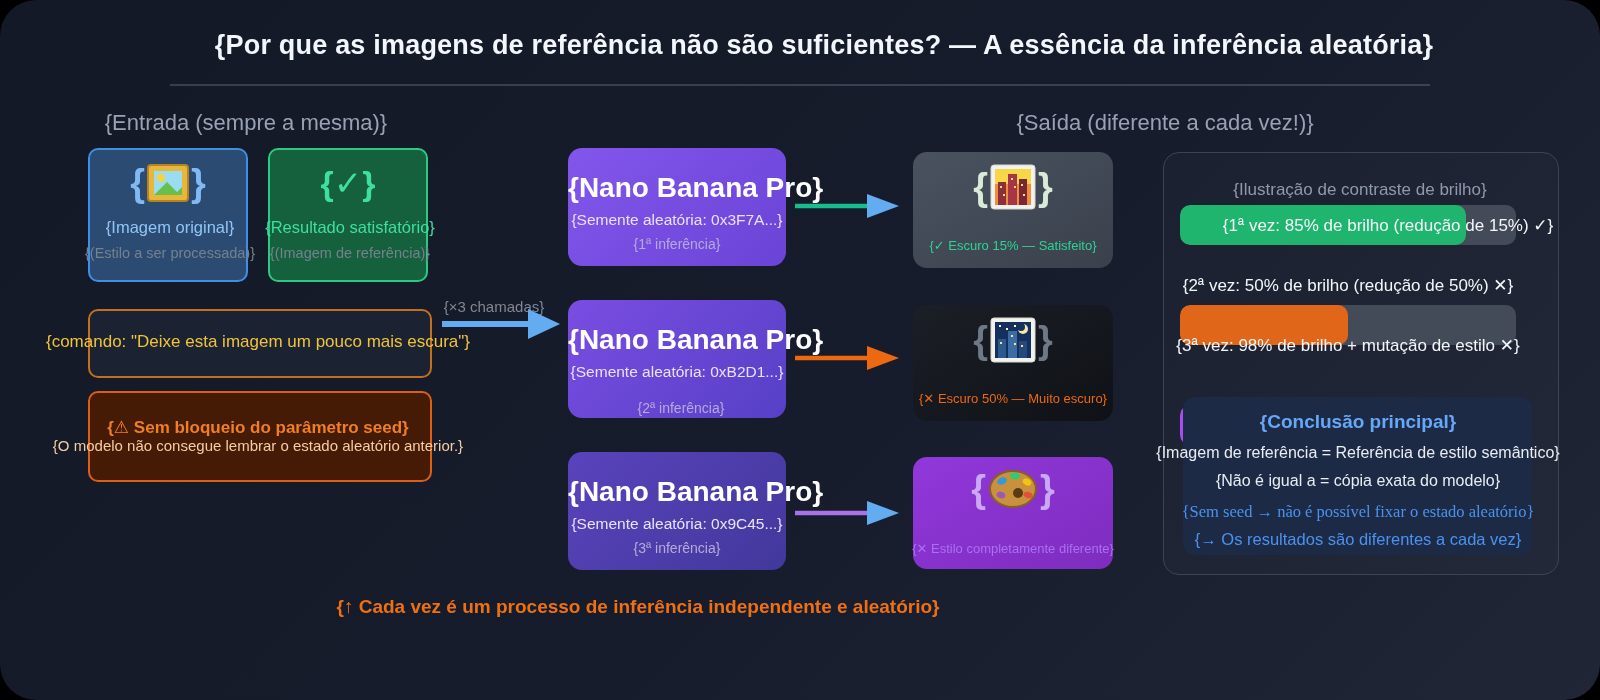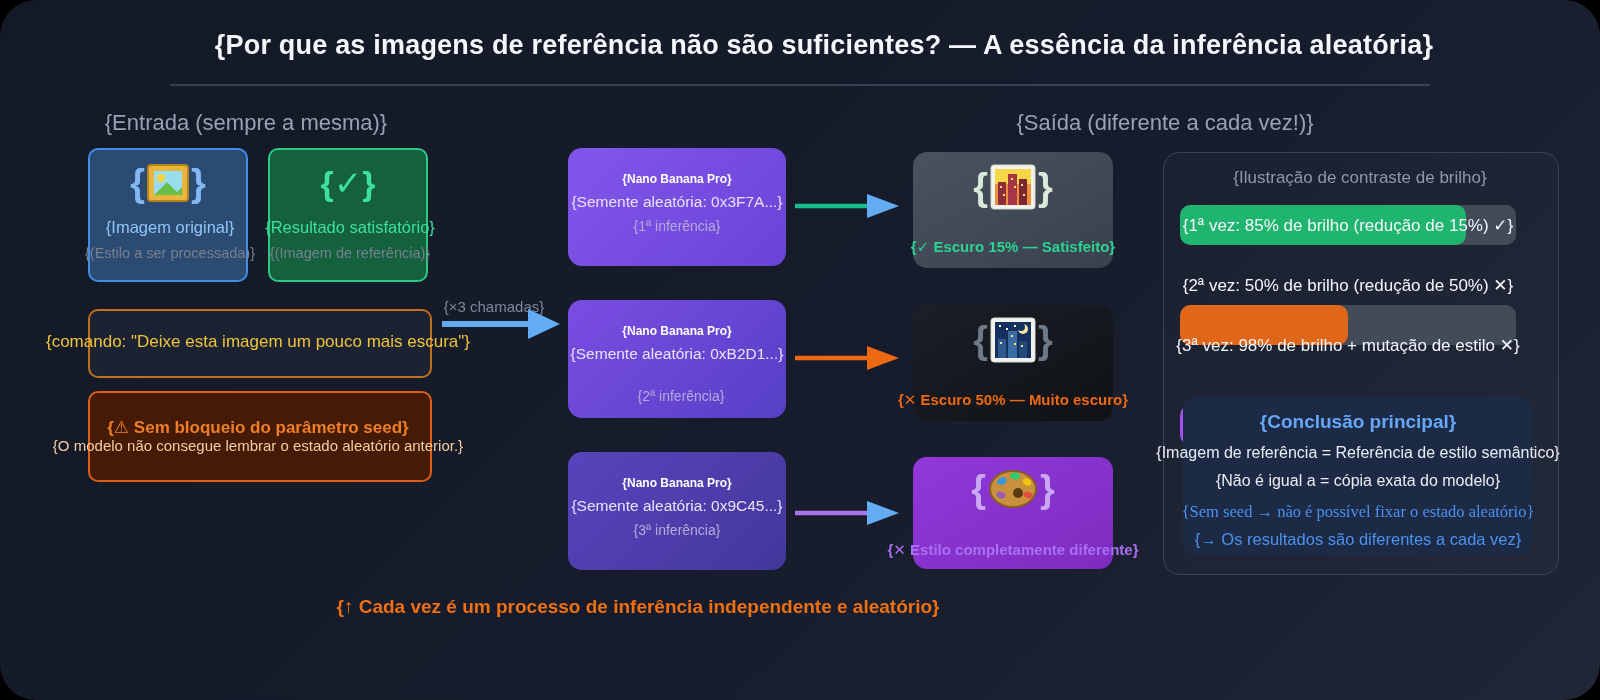--- a/index.html
+++ b/index.html
@@ -24,28 +24,28 @@
   .cmdbox{background:#1b2232;border:2px solid #c2701e;border-radius:10px;}
   .cmdtext{color:#f0c33c;font-size:17px;}
   .callslbl{color:#7e8798;font-size:15px;}
   .warnbox{background:#451b06;border:2px solid #dd5f12;border-radius:10px;}
   .warntitle{color:#ef7e27;font-size:17px;font-weight:bold;text-align:right;}
   .warnbody{color:#f6cda2;font-size:15px;}
   .nano{width:218px;height:118px;border-radius:14px;}
   .nano1{background:linear-gradient(135deg,#8356eb,#6a44d6);}
   .nano2{background:linear-gradient(135deg,#7a4de2,#5640c6);}
   .nano3{background:linear-gradient(135deg,#5a43bd,#42389b);}
-  .nanotitle{color:#ffffff;font-size:12px;font-weight:bold;}
+  .nanotitle{color:#ffffff;font-size:28px;font-weight:bold;}
   .nanoseed{color:#e9e3f9;font-size:15.5px;}
   .nanorun{color:#b5aadb;font-size:14px;}
   .result{width:200px;border-radius:14px;}
   .res1{background:linear-gradient(150deg,#4a525f,#3a414d);}
   .res2{background:linear-gradient(150deg,#1b1f26,#0f1116);}
   .res3{background:linear-gradient(150deg,#9138da,#7e2cbf);}
-  .rescap{font-size:15px;font-weight:bold;}
+  .rescap{font-size:13px;}
   .panel{border:1.5px solid #3b4456;border-radius:16px;background:rgba(255,255,255,.02);}
   .paneltitle{color:#8f99ab;font-size:17px;}
   .track{width:336px;height:40px;border-radius:10px;background:#434b59;position:relative;overflow:hidden;}
   .barfill{position:absolute;left:0;top:0;height:100%;border-radius:10px;}
   .barlabel{color:#f3f6fa;font-size:17px;}
   .conclbox{background:#1c2a45;border-radius:12px;}
   .concltitle{color:#66a8f7;font-size:19px;font-weight:bold;}
   .conclwhite{color:#e9edf3;font-size:16px;}
   .conclblue{color:#4b92ef;font-size:16.5px;}
   .footer{color:#ee7013;font-size:19px;font-weight:bold;}
@@ -103,21 +103,21 @@
   <div class="abs cx warnbody nowrap" style="left:258px;top:437px;">{O modelo não consegue lembrar o estado aleatório anterior.}</div>
 
   <div class="abs nano nano1 ctr" style="left:568px;top:148px;">
     <div class="nanotitle nowrap" style="margin-top:24px;">{Nano Banana Pro}</div>
     <div class="nanoseed nowrap" style="margin-top:7px;">{Semente aleatória: 0x3F7A...}</div>
     <div class="nanorun nowrap" style="margin-top:7px;">{1ª inferência}</div>
   </div>
   <div class="abs nano nano2 ctr" style="left:568px;top:300px;">
     <div class="nanotitle nowrap" style="margin-top:24px;">{Nano Banana Pro}</div>
     <div class="nanoseed nowrap" style="margin-top:7px;">{Semente aleatória: 0xB2D1...}</div>
-    <div class="nanorun nowrap" style="margin-top:25px;padding-left:8px;">{2ª inferência}</div>
+    <div class="nanorun nowrap" style="margin-top:19px;padding-left:8px;">{2ª inferência}</div>
   </div>
   <div class="abs nano nano3 ctr" style="left:568px;top:452px;">
     <div class="nanotitle nowrap" style="margin-top:24px;">{Nano Banana Pro}</div>
     <div class="nanoseed nowrap" style="margin-top:7px;">{Semente aleatória: 0x9C45...}</div>
     <div class="nanorun nowrap" style="margin-top:7px;">{3ª inferência}</div>
   </div>
 
   <div class="abs" style="left:793px;top:192px;">
     <svg width="110" height="28" viewBox="0 0 110 28">
       <line x1="2" y1="14" x2="76" y2="14" stroke-width="4.5" stroke="#17bd8d"></line>
@@ -194,26 +194,26 @@
         <ellipse cx="39" cy="15" rx="4.5" ry="3.2" fill="#f1c40f" transform="rotate(25 39 15)"></ellipse>
         <ellipse cx="40" cy="28" rx="4.5" ry="3" fill="#e84c3d" transform="rotate(15 40 28)"></ellipse>
         <ellipse cx="13" cy="28" rx="4.5" ry="3.2" fill="#9b59b6" transform="rotate(20 13 28)"></ellipse>
       </svg>
       <span class="brace" style="color:#c9a8f4;">}</span>
     </div>
     <div class="abs cx rescap nowrap" style="left:100px;top:84px;color:#aa6ff2;">{✕ Estilo completamente diferente}</div>
   </div>
 
   <div class="abs panel" style="left:1163px;top:152px;width:394px;height:421px;"></div>
-  <div class="abs cx paneltitle nowrap" style="left:1360px;top:168px;">{Ilustração de contraste de brilho}</div>
+  <div class="abs cx paneltitle nowrap" style="left:1360px;top:180px;">{Ilustração de contraste de brilho}</div>
 
   <div class="abs track" style="left:1180px;top:205px;">
     <div class="barfill" style="width: 85%; background: rgb(31, 181, 110);"></div>
   </div>
-  <div class="abs cx barlabel nowrap" style="left:1348px;top:215px;text-align:right;">{1ª vez: 85% de brilho (redução de 15%) ✓}</div>
+  <div class="abs cx barlabel nowrap" style="left:1388px;top:215px;text-align:right;">{1ª vez: 85% de brilho (redução de 15%) ✓}</div>
 
   <div class="abs track" style="left:1180px;top:265px;">
     <div class="barfill" style="width: 50%; background: rgb(224, 102, 26);"></div>
   </div>
   <div class="abs cx barlabel nowrap" style="left:1348px;top:275px;">{2ª vez: 50% de brilho (redução de 50%) ✕}</div>
 
   <div class="abs track" style="left:1180px;top:325px;">
     <div class="barfill" style="width: 80%; background: rgb(164, 78, 240);"></div>
   </div>
   <div class="abs cx barlabel nowrap" style="left:1348px;top:335px;">{3ª vez: 98% de brilho + mutação de estilo ✕}</div>

